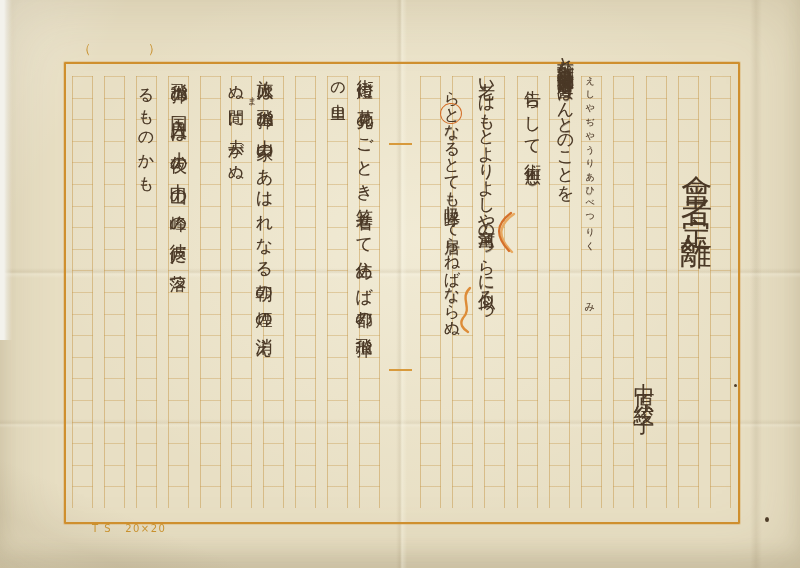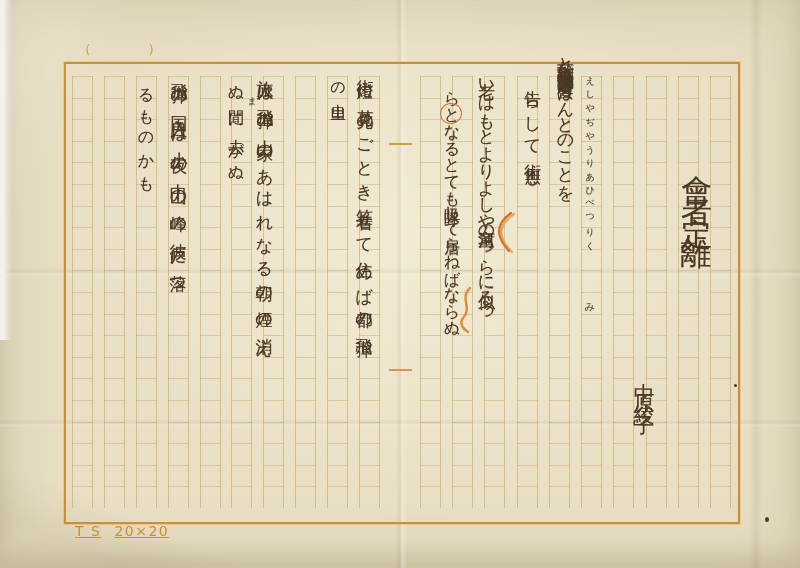--- a/index.html
+++ b/index.html
@@ -43,21 +43,21 @@
   .grid-half.left{left:67px;width:318px;}
   .grid-half.right{left:415px;width:321px;}
   .strip{
     width:21px;height:432px;box-sizing:border-box;
     border-left:1px solid rgba(198,152,74,.50);
     border-right:1px solid rgba(198,152,74,.50);
     background:repeating-linear-gradient(180deg, rgba(198,152,74,.38) 0 1px, rgba(0,0,0,0) 1px 21.6px);
   }
   .center-dash{position:absolute;width:23px;height:2px;background:#d89a3c;left:389px;}
   .brackets{position:absolute;left:78px;top:40px;font-size:13px;color:#c8912f;letter-spacing:22px;}
-  .footer-print{position:absolute;left:75px;top:523px;font-size:14px;color:#c8912f;letter-spacing:1.5px;text-decoration:underline;}
+  .footer-print{position:absolute;left:92px;top:523px;font-size:10px;color:#c8912f;letter-spacing:1.5px;}
   .footer-print .gap{display:inline-block;width:13px;}
   
   .vtext{
     position:absolute;writing-mode:vertical-rl;text-orientation:upright;
     color:#4a3826;line-height:1;white-space:nowrap;
     text-shadow:0.3px 0.2px 0.6px rgba(74,56,38,.45);
   }
   .title{left:681px;top:150px;font-size:31px;letter-spacing:21px;transform:rotate(.6deg);}
   .author{left:633px;top:366px;font-size:21px;letter-spacing:11px;transform:rotate(.4deg);}
   .p1a{left:557px;top:68px;font-size:17px;letter-spacing:-2.8px;}

